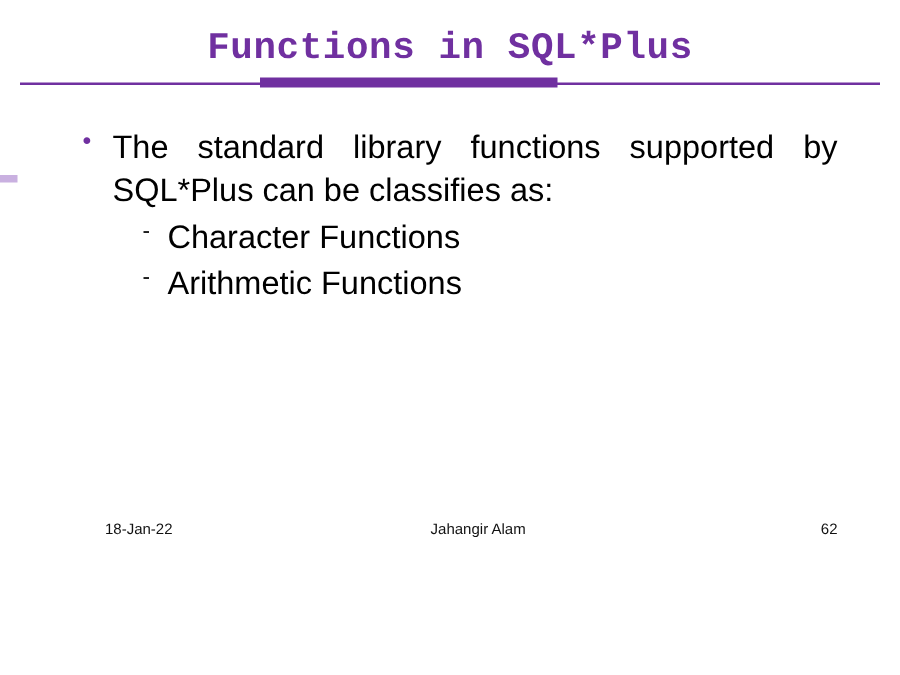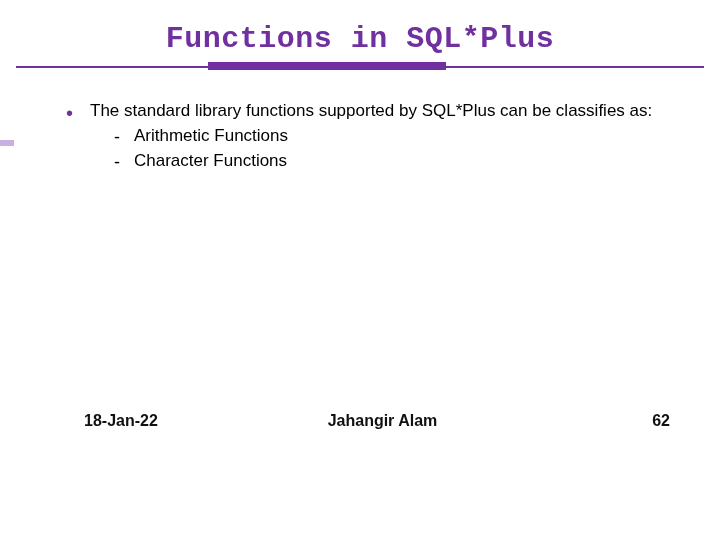--- a/index.html
+++ b/index.html
@@ -21,38 +21,38 @@
   .rule-thick {
     position: absolute; left: 208px; width: 238px; top: 0;
     height: 8px; background: #7030a0;
   }
   .side-stub {
     position: absolute; left: 0; top: 140px; width: 14px; height: 6px;
     background: #c9b0e0;
   }
   .content {
     position: absolute; left: 66px; right: 50px; top: 100px;
-    color: #000; font-size: 17px; line-height: 1.35;
+    color: #000; font-size: 26px; line-height: 1.35;
   }
   .content ul { list-style: none; }
   .li-top { position: relative; padding-left: 24px; text-align: justify; margin-bottom: 2px; }
   .li-top::before {
     content: "\2022"; position: absolute; left: 0; top: 0;
     color: #7030a0; font-size: 20px; line-height: 1.35;
   }
   .sub { list-style: none; padding-left: 48px; }
   .li-sub { position: relative; padding-left: 20px; margin-bottom: 2px; }
   .li-sub::before {
     content: "-"; position: absolute; left: 0; top: 0;
     color: #000; font-size: 18px;
   }
   .footer {
     position: absolute; left: 84px; right: 50px; bottom: 26px;
     display: flex; justify-content: space-between; align-items: baseline;
-    font-size: 16px; color: #111; font-weight: bold;
+    font-size: 12px; color: #111;
   }
   .footer .center { position: absolute; left: 11px; right: 0; text-align: center; }
   .footer .left, .footer .right { position: relative; z-index: 1; }
 </style>
 </head>
 <body>
 
 <div class="slide">
 
   <div class="title-wrap">
@@ -63,22 +63,22 @@
     <div class="rule-thin"></div>
     <div class="rule-thick"></div>
   </div>
 
   <div class="side-stub"></div>
 
   <div class="content">
     <ul>
       <li class="li-top">The standard library functions supported by SQL*Plus can be classifies as:</li>
       <ul class="sub">
+        <li class="li-sub">Character Functions</li>
         <li class="li-sub">Arithmetic Functions</li>
-        <li class="li-sub">Character Functions</li>
       </ul>
     </ul>
   </div>
 
   <div class="footer">
     <span class="left">18-Jan-22</span>
     <span class="center">Jahangir Alam</span>
     <span class="right">62</span>
   </div>
 

